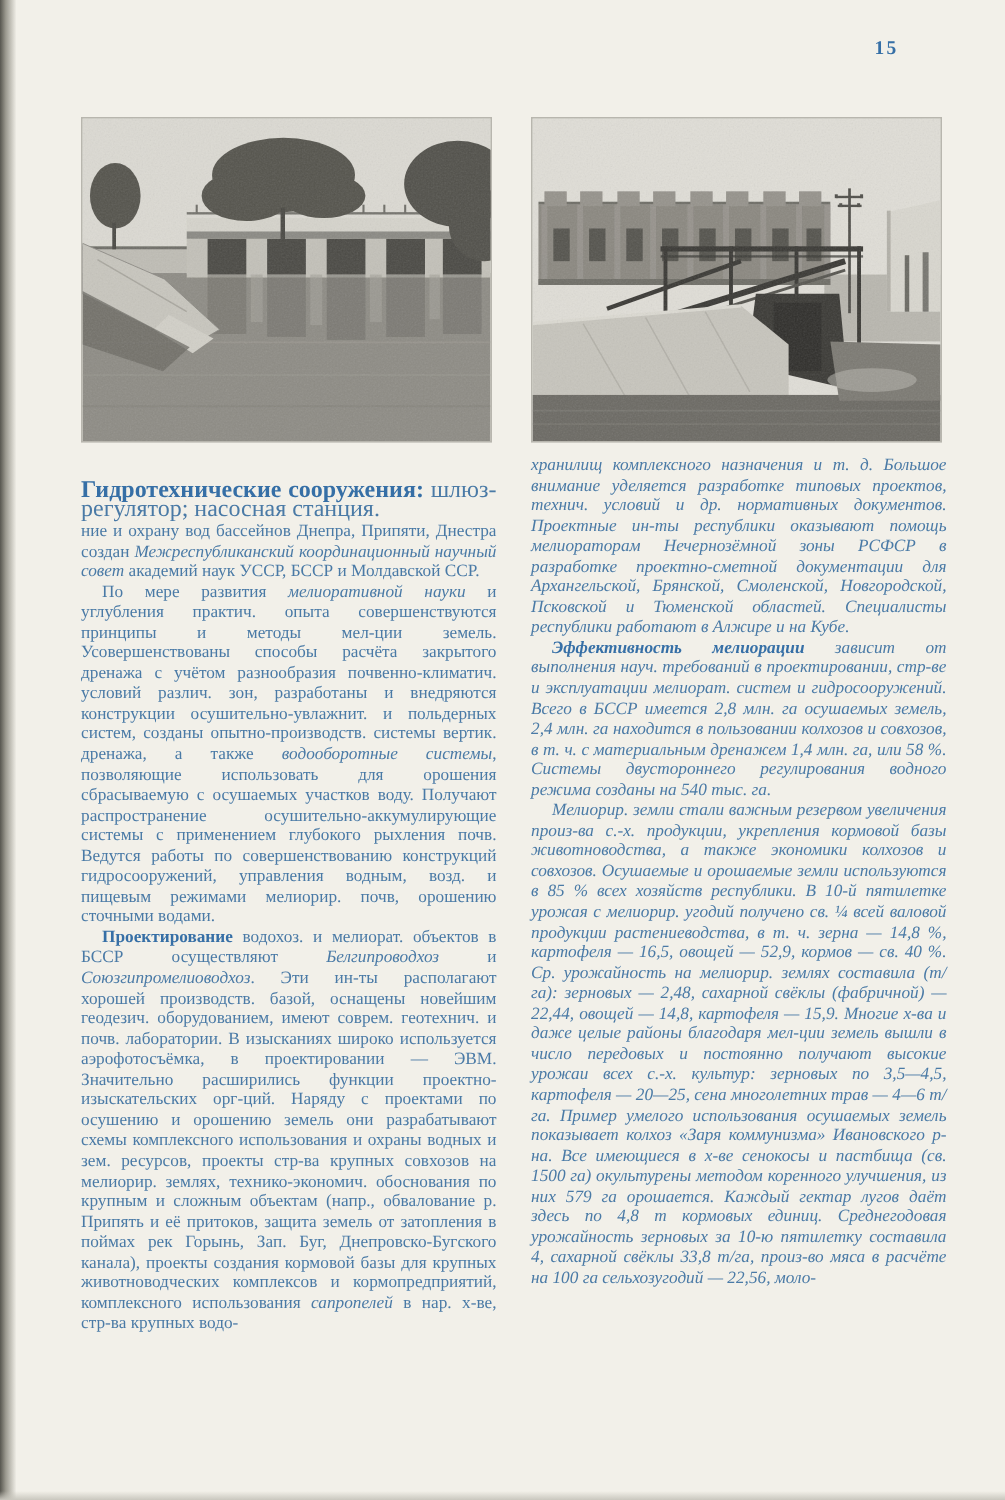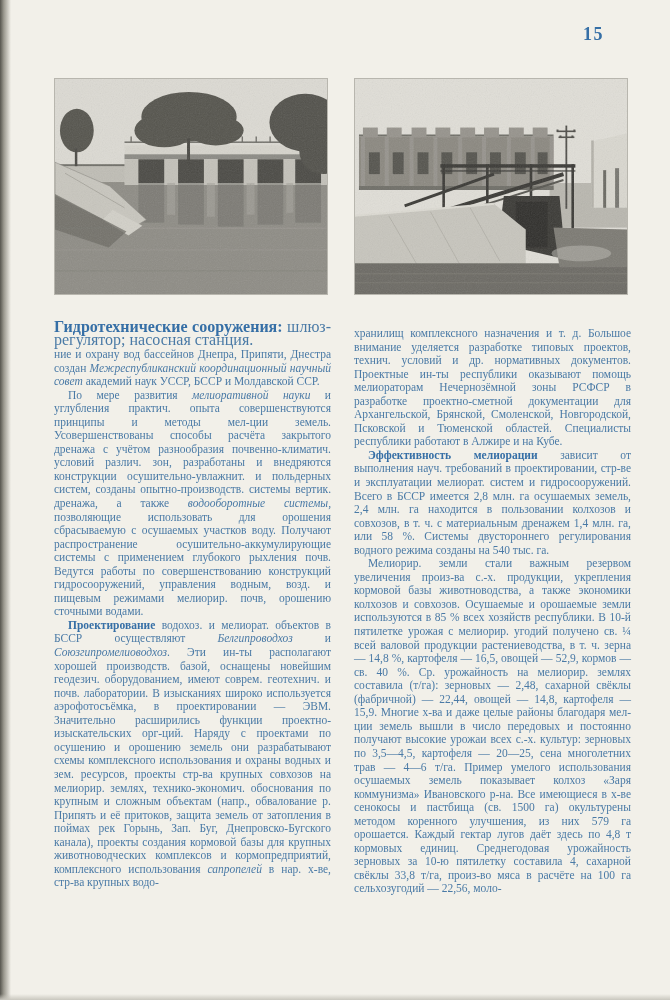--- a/index.html
+++ b/index.html
@@ -12,41 +12,41 @@
   .edge-left{
     position:absolute;left:0;top:0;width:11px;height:1000px;
     background:linear-gradient(90deg,#57564f 0%,#9b998f 35%,rgba(242,240,233,0) 100%);
   }
   .edge-bottom{
     position:absolute;left:0;bottom:0;width:670px;height:6px;
     background:linear-gradient(0deg,#c9c7be 0%,rgba(242,240,233,0) 100%);
   }
   .page-num{
     position:absolute;left:583px;top:24px;
-    font-size:18px;font-weight:bold;letter-spacing:1.5px;
+    font-size:13px;font-weight:bold;letter-spacing:1.5px;
     color:var(--ink-strong,#366fa6);
   }
   .photo{
     position:absolute;top:78px;width:274px;height:217px;
     border:1px solid #b8b6ae;box-sizing:border-box;background:#dcdad3;
   }
   .photo.left{left:54px;}
   .photo.right{left:354px;}
   .photo svg{display:block;width:100%;height:100%;}
   .caption{
     position:absolute;left:54px;top:305px;width:277px;
     font-size:16px;line-height:12.8px;text-align:justify;
   }
   .caption .bd{font-weight:bold;}
   .col{
     position:absolute;width:277px;
     font-size:11.5px;line-height:13.55px;text-align:justify;
   }
   .col.left{left:54px;top:348px;height:560px;}
-  .col.right{left:354px;top:327px;height:600px;}
+  .col.right{left:354px;top:304px;height:600px;font-style:italic;}
   .para{margin:0;}
   .para.ind{text-indent:14px;}
   .bd{font-weight:bold;color:var(--ink-strong,#366fa6);}
   .it{font-style:italic;}
 </style>
 </head>
 <body style="--ink: #4a7aa6; --ink-strong: #366fa6; --page: #f2f0e9;">
 
 <div class="edge-left"></div>
 <div class="edge-bottom"></div>

